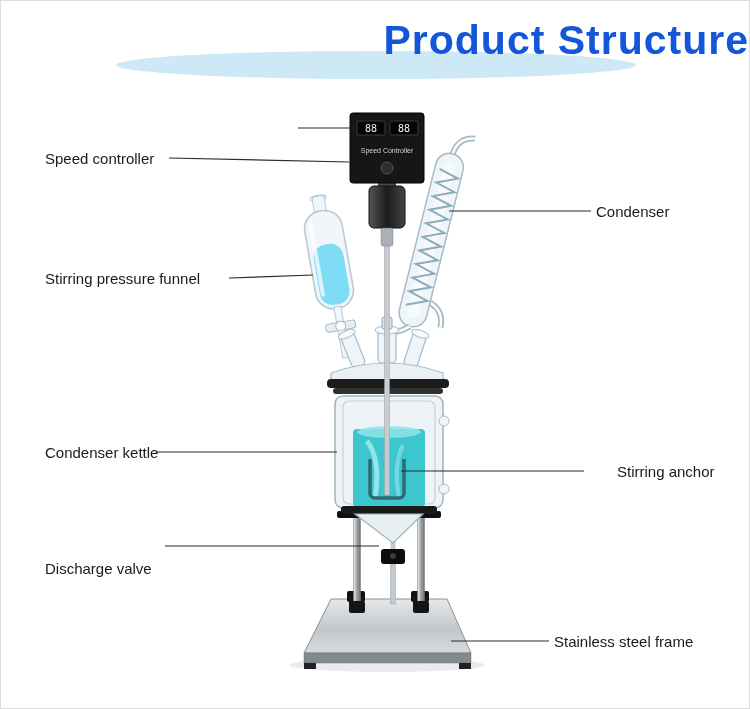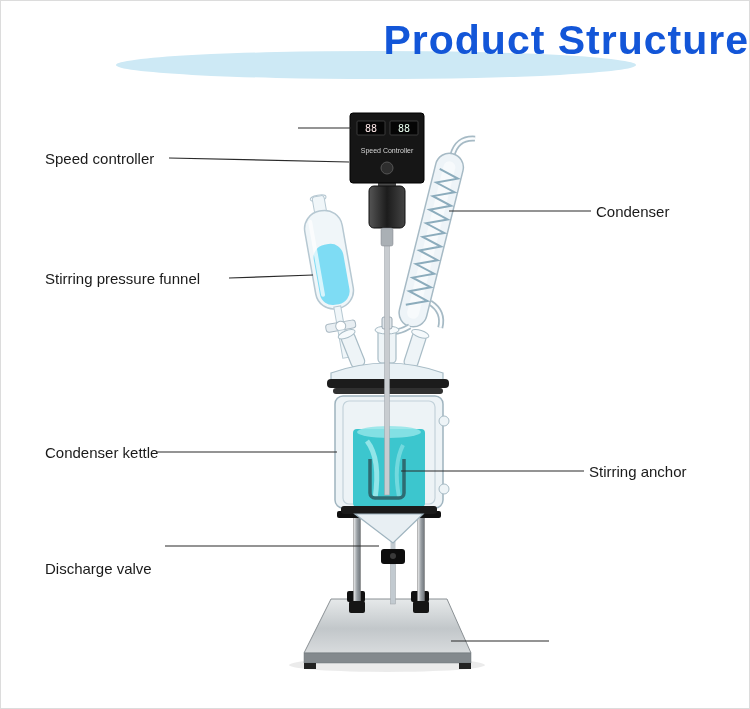--- a/index.html
+++ b/index.html
@@ -163,16 +163,17 @@
       <line x1="448" y1="210" x2="590" y2="210"></line>
       <line x1="400" y1="470" x2="583" y2="470"></line>
       <line x1="450" y1="640" x2="548" y2="640"></line>
     </g>
   </svg>
 
   <div class="label" style="left:44px;top:149px">Speed controller</div>
   <div class="label right" style="left:595px;top:202px">Condenser</div>
   <div class="label" style="left:44px;top:269px">Stirring pressure funnel</div>
   <div class="label" style="left:44px;top:443px">Condenser kettle</div>
-  <div class="label right" style="left:588px;top:462px">Stirring anchor</div>
+  <div class="label right" style="left:616px;top:462px">Stirring anchor</div>
   <div class="label" style="left:44px;top:559px">Discharge valve</div>
+  <div class="label right" style="left:553px;top:632px">Stainless steel frame</div>
 
 </div>
 
 </body></html>

